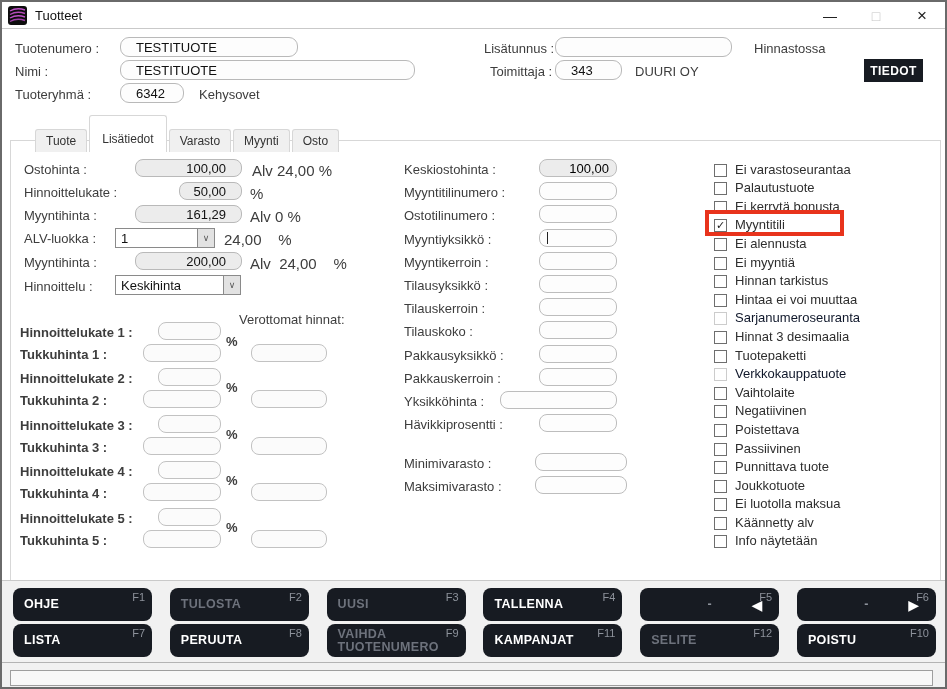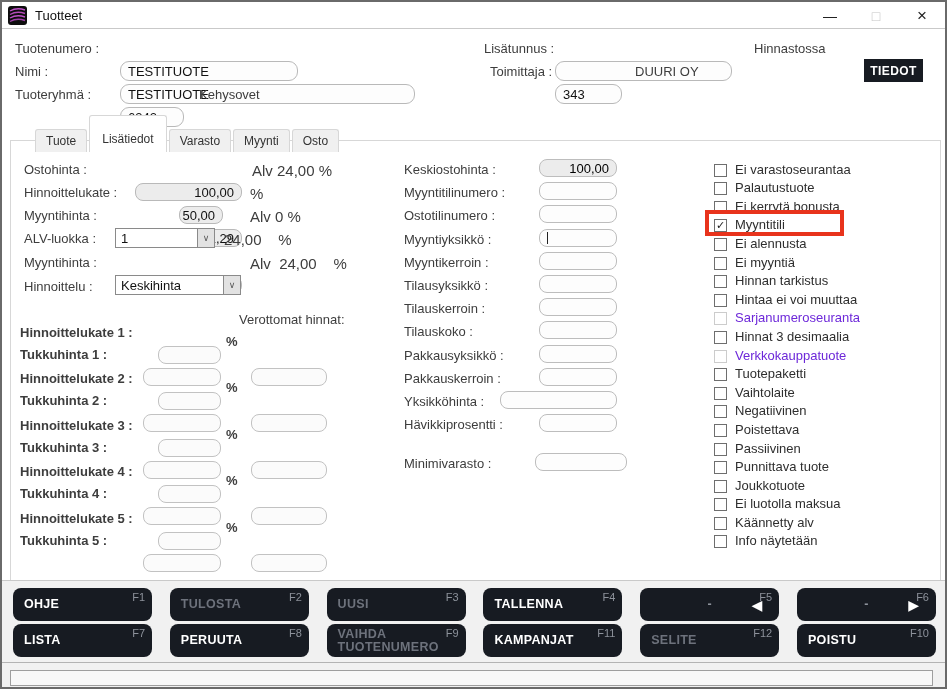--- a/index.html
+++ b/index.html
@@ -12,21 +12,21 @@
   .app-logo { width:19px; height:19px; margin:0 8px 0 6px; }
   .title-text { font-size:13px; color:#111; }
   .win-controls { position:absolute; right:0; top:0; height:27px; display:flex; }
   .win-btn { width:46px; height:27px; display:flex; align-items:center; justify-content:center; font-size:14px; color:#222; }
   .win-btn.max { color:#c6c6c6; }
   .win-btn.close { font-size:17px; }
 
   .label { font-size:13px; color:#3d3d3d; white-space:nowrap; position:absolute; }
   .suffix { font-size:15px; color:#3d3d3d; white-space:pre; position:absolute; }
 
-  .field { position:absolute; height:20px; border:1px solid #b9b9b9; border-radius:9px; background:#fdfdfd; font-size:13px; color:#111; padding:0 7px; display:flex; align-items:center; overflow:hidden; white-space:nowrap;margin-top:24px; }
+  .field { position:absolute; height:20px; border:1px solid #b9b9b9; border-radius:9px; background:#fdfdfd; font-size:13px; color:#111; padding:0 15px; display:flex; align-items:center; overflow:hidden; white-space:nowrap; }
   .field.small { height:18px; border-radius:8px; }
   .field.filled { background:#ececec; }
   .field.right { justify-content:flex-end; }
   .caret { display:inline-block; width:1px; height:12px; background:#222; }
 
   .combo { position:absolute; height:20px; border:1px solid #8a8a8a; background:#fff; display:flex; align-items:stretch; }
   .combo-val { flex:1; font-size:13px; color:#111; padding:2px 5px 0; white-space:nowrap; overflow:hidden; }
   .combo-btn { width:17px; background:#e2e2e2; border-left:1px solid #8a8a8a; display:flex; align-items:center; justify-content:center; font-size:9px; color:#555; }
 
   
@@ -34,21 +34,21 @@
   .tab { background:#f0f0f0; border:1px solid #d7d7d7; border-bottom:none; border-radius:3px 3px 0 0; font-size:12px; color:#333; padding:4px 10px 4px; margin-right:2px; position:relative; top:1px; }
   .tab.active { background:#fff; padding:16px 12px 6px; z-index:4; }
   .tabpane { position:absolute; left:8px; top:138px; width:931px; height:440px; background:#fff; border:1px solid #d7d7d7; border-bottom:none; z-index:1; }
 
   
   .cb-col { position:absolute; left:712px; top:156px; z-index:2; }
   .cb-row { display:flex; align-items:flex-end; height:18.6px; position:relative; }
   .cb-box { width:13px; height:13px; border:1px solid #6e6e6e; background:#fff; margin-right:8px; font-size:11px; line-height:11px; display:flex; align-items:center; justify-content:center; color:#1a1a1a; flex:none; }
   .cb-label { font-size:13px; color:#2e2e2e; white-space:nowrap; }
   .cb-row.disabled .cb-box { border-color:#cccccc; }
-  .cb-row.disabled .cb-label { color:#6d28d9; }
+  .cb-row.disabled .cb-label { color:#0f172a; }
   .hl-box { position:absolute; left:-9px; top:-4px; width:139px; height:26px; border:4px solid var(--accent,#e8331c); pointer-events:none; }
 
   
   .m-col { position:absolute; left:402px; top:157px; z-index:2; }
   .m-col.storage { top:451px; }
   .m-row { position:relative; height:23.2px; width:230px; }
   .m-label { position:absolute; left:0; top:3px; font-size:13px; color:#3d3d3d; white-space:nowrap; }
   .m-field { position:absolute; left:135px; top:0; width:78px; height:18px; border:1px solid #bdbdbd; border-radius:8px; background:#fdfdfd; font-size:13px; padding:0 7px; display:flex; align-items:center; }
   .m-field.filled { background:#ececec; justify-content:flex-end; }
   .m-row.wide .m-field { left:96px; width:117px; }
@@ -131,21 +131,21 @@
     <div class="tab">Myynti</div>
     <div class="tab">Osto</div>
   </div>
   <div class="tabpane"></div>
 
   <span class="label" style="left:22px;top:160px;z-index:2">Ostohinta :</span>
   <div class="field small filled right" style="left:133px;top:157px;width:107px;z-index:2">100,00</div>
   <span class="suffix" style="left:250px;top:160px;z-index:2">Alv 24,00 %</span>
 
   <span class="label" style="left:22px;top:183px;z-index:2">Hinnoittelukate :</span>
-  <div class="field small filled right" style="left:177px;top:180px;width:44px;z-index:2">50,00</div>
+  <div class="field small filled right" style="left:177px;top:180px;width:63px;z-index:2">50,00</div>
   <span class="suffix" style="left:248px;top:183px;z-index:2">%</span>
 
   <span class="label" style="left:22px;top:206px;z-index:2">Myyntihinta :</span>
   <div class="field small filled right" style="left:133px;top:203px;width:107px;z-index:2">161,29</div>
   <span class="suffix" style="left:248px;top:206px;z-index:2">Alv 0 %</span>
 
   <span class="label" style="left:22px;top:229px;z-index:2">ALV-luokka :</span>
   <div class="combo" style="left:113px;top:226px;width:100px;z-index:2">
     <span class="combo-val">1</span>
     <span class="combo-btn">∨</span>
@@ -256,20 +256,24 @@
       <div class="m-row">
         <span class="m-label">Hävikkiprosentti :</span>
         <div class="m-field"></div>
       </div>
     </div>
   <div class="m-col storage">
       <div class="m-row">
         <span class="m-label">Minimivarasto :</span>
         <div class="m-field"></div>
       </div>
+      <div class="m-row">
+        <span class="m-label">Maksimivarasto :</span>
+        <div class="m-field"></div>
+      </div>
     </div>
 
   <div class="cb-col">
       <div class="cb-row">
         <span class="cb-box"></span>
         <span class="cb-label">Ei varastoseurantaa</span>
       </div>
       <div class="cb-row">
         <span class="cb-box"></span>
         <span class="cb-label">Palautustuote</span>
@@ -300,27 +304,27 @@
         <span class="cb-label">Hintaa ei voi muuttaa</span>
       </div>
       <div class="cb-row disabled">
         <span class="cb-box"></span>
         <span class="cb-label">Sarjanumeroseuranta</span>
       </div>
       <div class="cb-row">
         <span class="cb-box"></span>
         <span class="cb-label">Hinnat 3 desimaalia</span>
       </div>
+      <div class="cb-row">
+        <span class="cb-box"></span>
+        <span class="cb-label">Tuotepaketti</span>
+      </div>
       <div class="cb-row disabled">
         <span class="cb-box"></span>
         <span class="cb-label">Verkkokauppatuote</span>
-      </div>
-      <div class="cb-row">
-        <span class="cb-box"></span>
-        <span class="cb-label">Tuotepaketti</span>
       </div>
       <div class="cb-row">
         <span class="cb-box"></span>
         <span class="cb-label">Vaihtolaite</span>
       </div>
       <div class="cb-row">
         <span class="cb-box"></span>
         <span class="cb-label">Negatiivinen</span>
       </div>
       <div class="cb-row">

